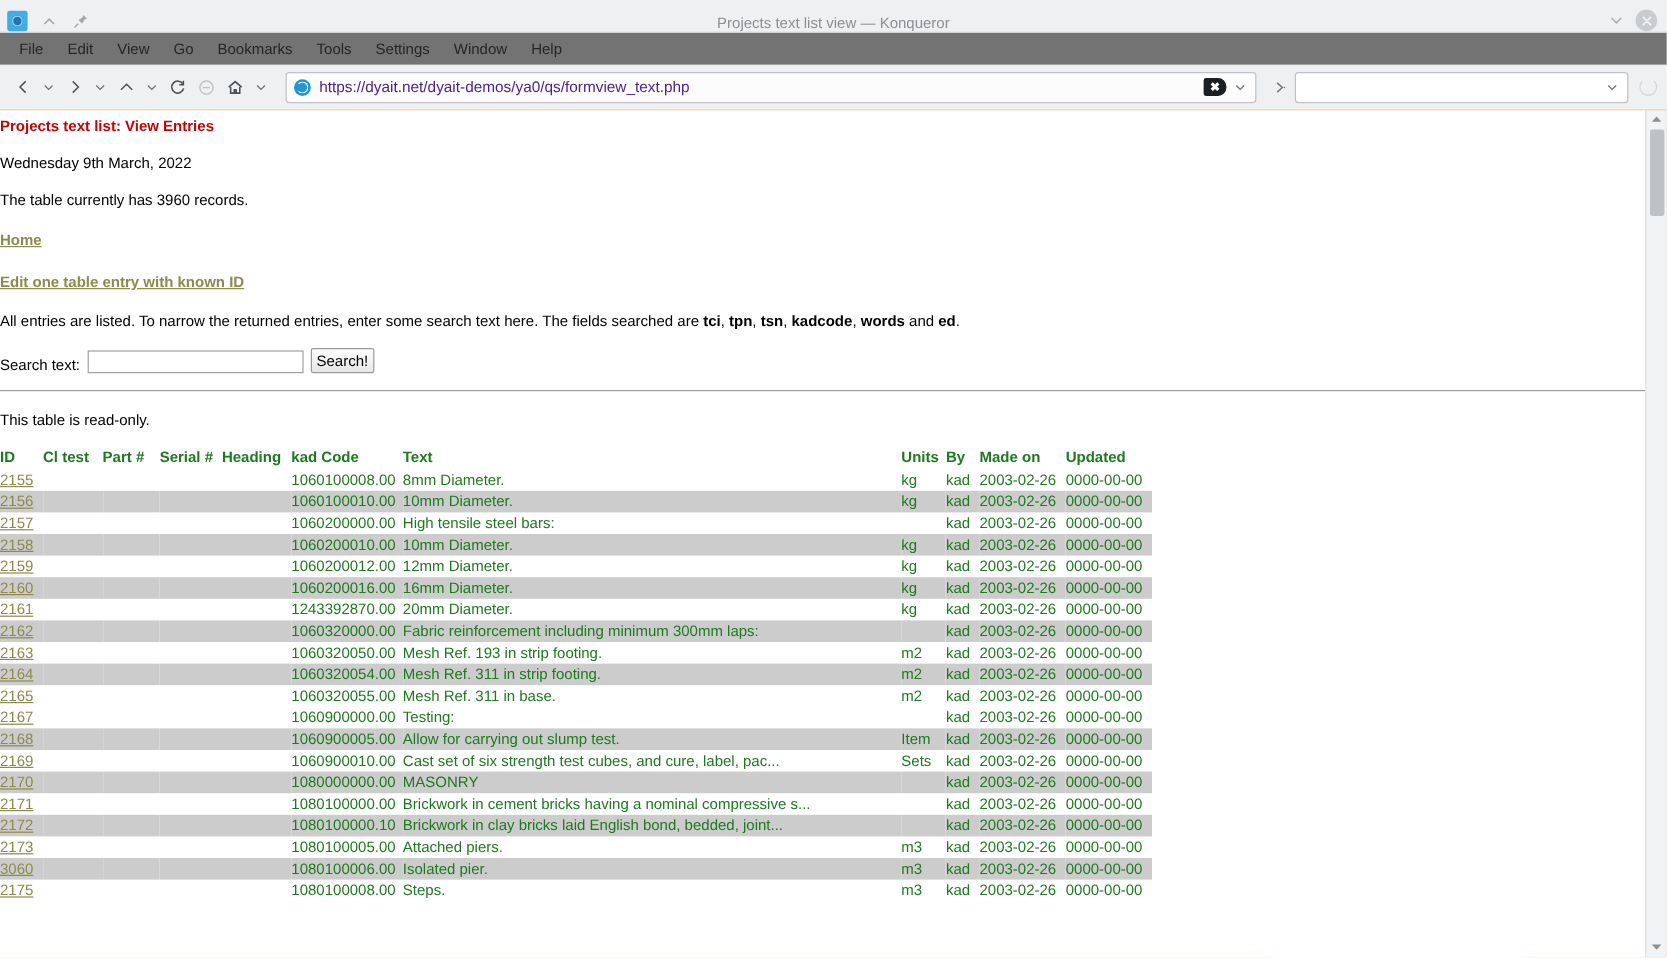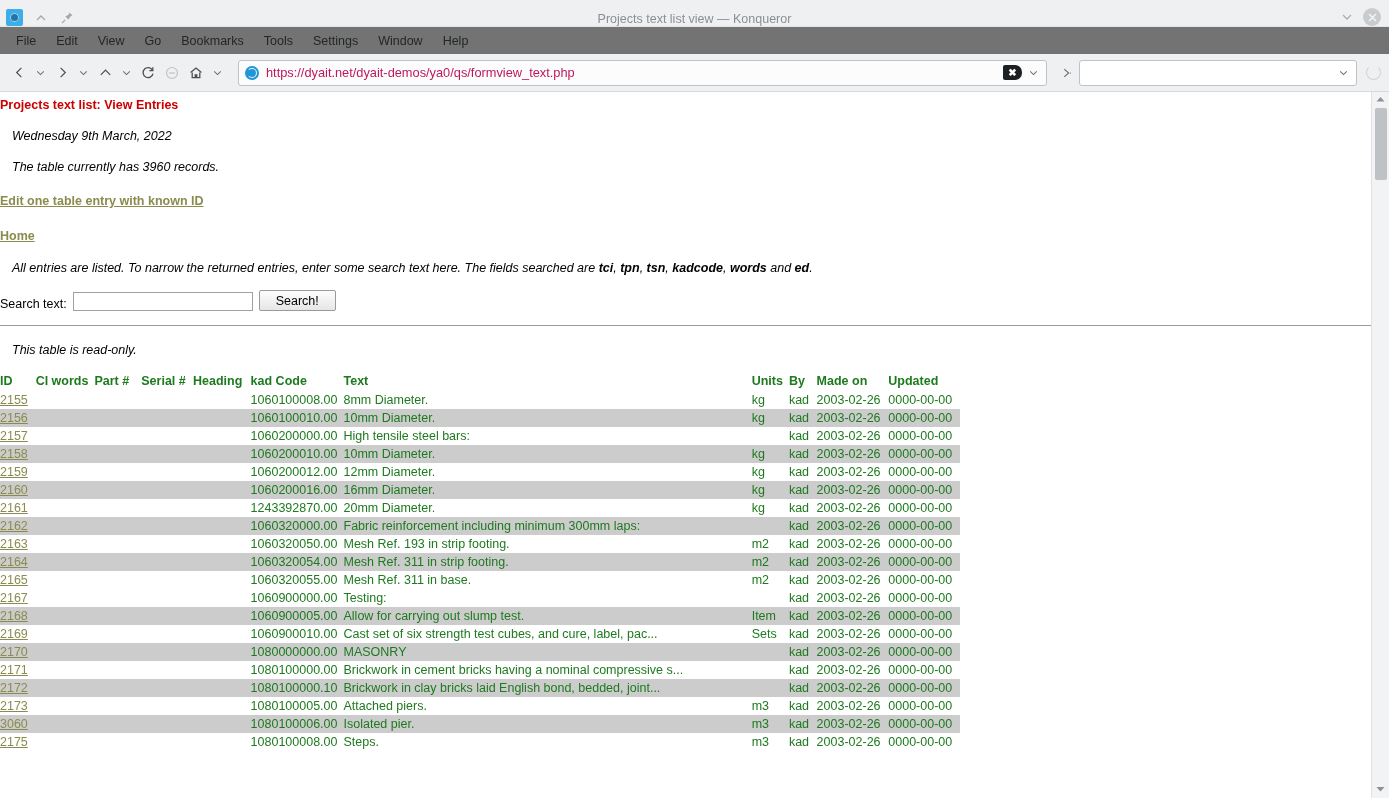--- a/index.html
+++ b/index.html
@@ -96,21 +96,21 @@
     position: relative; overflow: hidden;
   }
   .urlbar .favicon::after {
     content:""; position:absolute; inset:2px;
     border-radius:50%;
     border:1.3px solid #e8f4fb;
     border-left-color: transparent;
   }
   .urlbar .urltext {
     flex: 1 1 auto;
-    font-size: 12.8px; color: #be185d;
+    font-size: 12.8px; color: #4c1d95;
     white-space: nowrap; overflow: hidden;
   }
   .clearbtn {
     width: 19px; height: 15px;
     background: #1d2022;
     border-radius: 2px 7px 7px 2px;
     display:flex; align-items:center; justify-content:center;
     color:#fff; font-size:10px; font-weight:bold;
     margin-right: 2px;
   }
@@ -148,22 +148,21 @@
   h1.ptitle {
     color: #cc0000;
     font-size: 12.5px;
     font-weight: bold;
     margin: 6px 0 0 0;
     padding: 0;
   }
   p.pt {
     font-size: 12.5px;
     color: #000;
-    margin: 17px 0 0 12px;
-    font-style: italic;
+    margin: 17px 0 0 0;
   }
   a.plink {
     color: #8b8b4e;
     text-decoration: underline;
     font-size: 12.5px;
     font-weight: bold;
     display:inline-block;
   }
   p.linkline { margin: 17px 0 0 0; }
   .bold { font-weight: bold; }
@@ -173,21 +172,21 @@
   input.textin {
     width: 180px; height: 19px;
     border: 1px solid #a0a0a0;
     background: #fff;
     font-size: 12px;
     padding: 1px 3px;
     font-family: "Liberation Sans", sans-serif;
   }
   button.gobtn {
     height: 21px;
-    padding: 1px 16px;
+    padding: 1px 4px;
     font-size: 12.5px;
     border: 1px solid #9a9a9a;
     border-radius: 2px;
     background: linear-gradient(#fdfdfd, #e6e6e6);
     font-family: "Liberation Sans", sans-serif;
     color: #000;
   }
 
   hr.rule {
     border: none;
@@ -386,40 +385,40 @@
 
 <div class="viewport-wrap">
   <div class="page">
     <div class="page-inner">
 
       <h1 class="ptitle">Projects text list: View Entries</h1>
 
       <p class="pt">Wednesday 9th March, 2022</p>
       <p class="pt">The table currently has 3960 records.</p>
 
+      <p class="linkline"><a class="plink" href="#">Home</a></p>
       <p class="linkline"><a class="plink" href="#">Edit one table entry with known ID</a></p>
-      <p class="linkline"><a class="plink" href="#">Home</a></p>
 
       <p class="pt"><span>All entries are listed. To narrow the returned entries, enter some search text here. The fields searched are </span><span class="bold">tci</span>, <span class="bold">tpn</span>, <span class="bold">tsn</span>, <span class="bold">kadcode</span>, <span class="bold">words</span><span> and </span><span class="bold">ed</span><span>.</span></p>
 
       <div class="searchrow">
         <label>Search text:</label>
         <input class="textin" type="text" value="" style="">
         <button class="gobtn">Search!</button>
       </div>
 
       <hr class="rule">
 
       <p class="pt">This table is read-only.</p>
 
       <table class="dt">
         <thead>
           <tr>
             <th class="col-id">ID</th>
-            <th class="col-cl">Cl words</th>
+            <th class="col-cl">Cl test</th>
             <th class="col-part">Part #</th>
             <th class="col-ser">Serial #</th>
             <th class="col-head">Heading</th>
             <th class="col-kad">kad Code</th>
             <th class="col-text">Text</th>
             <th class="col-units">Units</th>
             <th class="col-by">By</th>
             <th class="col-made">Made on</th>
             <th class="col-upd">Updated</th>
           </tr>

